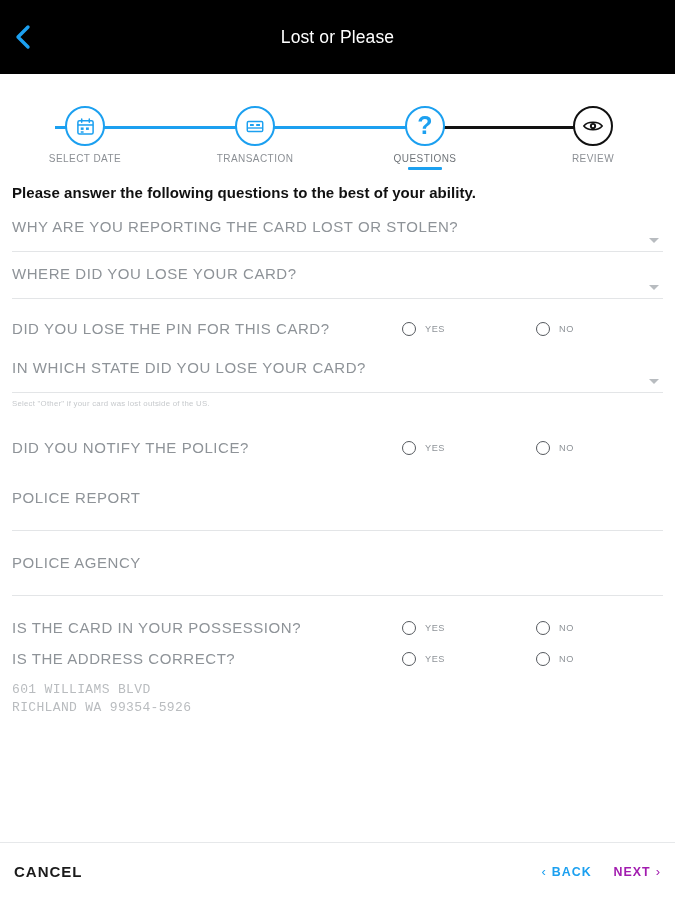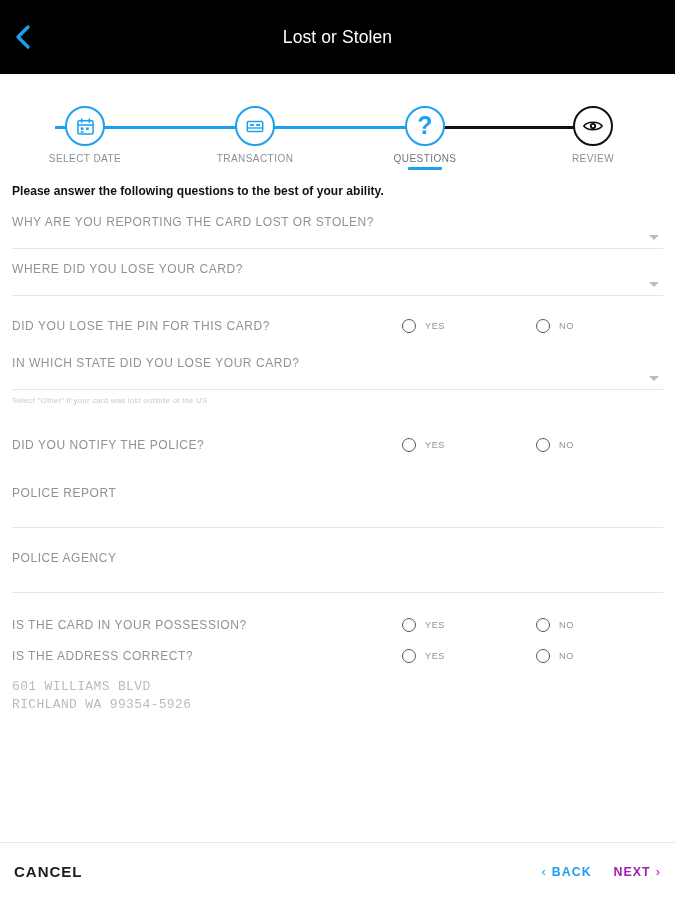--- a/index.html
+++ b/index.html
@@ -52,26 +52,26 @@
   }
   .step-label.active { color: #6f7479; }
   .step-underline {
     width: 34px; height: 2.5px; background: #1ca0f0; margin: 3px auto 0; border-radius: 1px;
   }
   .qmark { color: #1ca0f0; font-size: 25px; font-weight: 700; line-height: 1; margin-top: -2px; }
 
   
   .content { flex: 1 1 auto; padding: 0 12px; position: relative; }
   .intro {
-    font-size: 12px; font-weight: 700; color: #111111;
+    font-size: 15px; font-weight: 700; color: #111111;
     margin-top: 16px; margin-bottom: 4px; letter-spacing: 0.05px;
   }
 
   .q-label {
-    font-size: 12px; letter-spacing: 0.55px; color: #8e9398;
+    font-size: 15px; letter-spacing: 0.55px; color: #8e9398;
     text-transform: uppercase; font-weight: 400;
   }
 
   
   .field { position: relative; border-bottom: 1px solid #e3e5e7; }
   .field-select { padding-top: 13px; padding-bottom: 0; height: 47px; cursor: pointer; }
   .caret {
     position: absolute; right: 4px; bottom: 8px;
     width: 0; height: 0; border-left: 5px solid transparent;
     border-right: 5px solid transparent; border-top: 5.5px solid #b8bcc0;
@@ -124,21 +124,21 @@
 <body>
 
 <div class="app">
 
   <div class="header">
     <div class="back-chevron">
       <svg width="18" height="28" viewBox="0 0 18 28">
         <polyline points="14,4 4,14 14,24" fill="none" stroke="#1ca0f0" stroke-width="3.4" stroke-linecap="round" stroke-linejoin="round"></polyline>
       </svg>
     </div>
-    <div class="header-title">Lost or Stolen</div>
+    <div class="header-title">Lost or Please</div>
   </div>
 
   <div class="stepper">
     <div class="step-line" style="left:55px; right:338px; background:#1ca0f0;"></div>
     <div class="step-line" style="left:255px; right:253px; background:#1ca0f0;"></div>
     <div class="step-line" style="left:425px; right:83px; background:#111111;"></div>
 
     <div class="step" style="left:85px;">
       <div class="step-circle">
         <svg width="19" height="19" viewBox="0 0 20 20">

